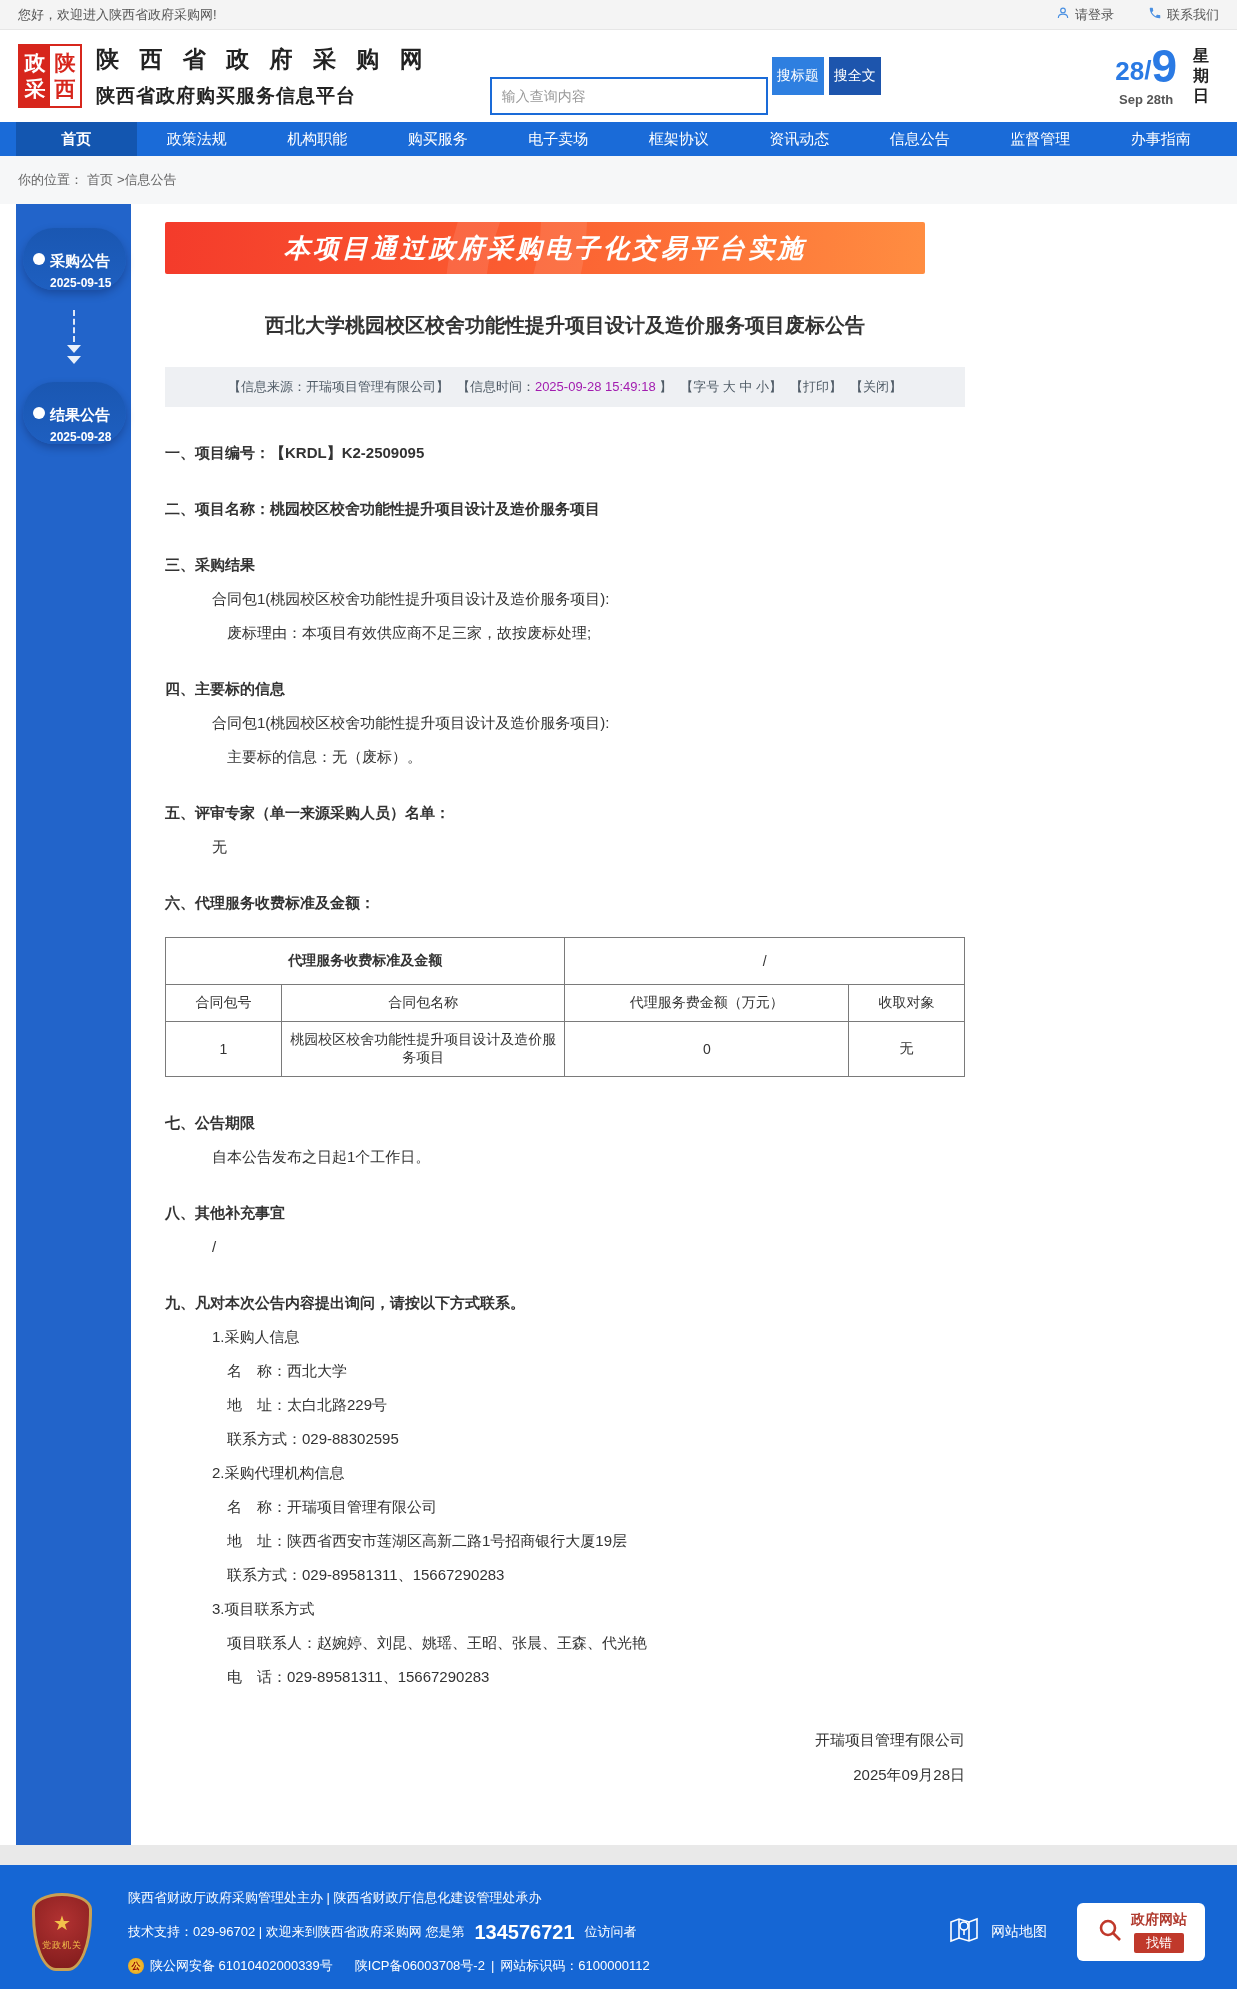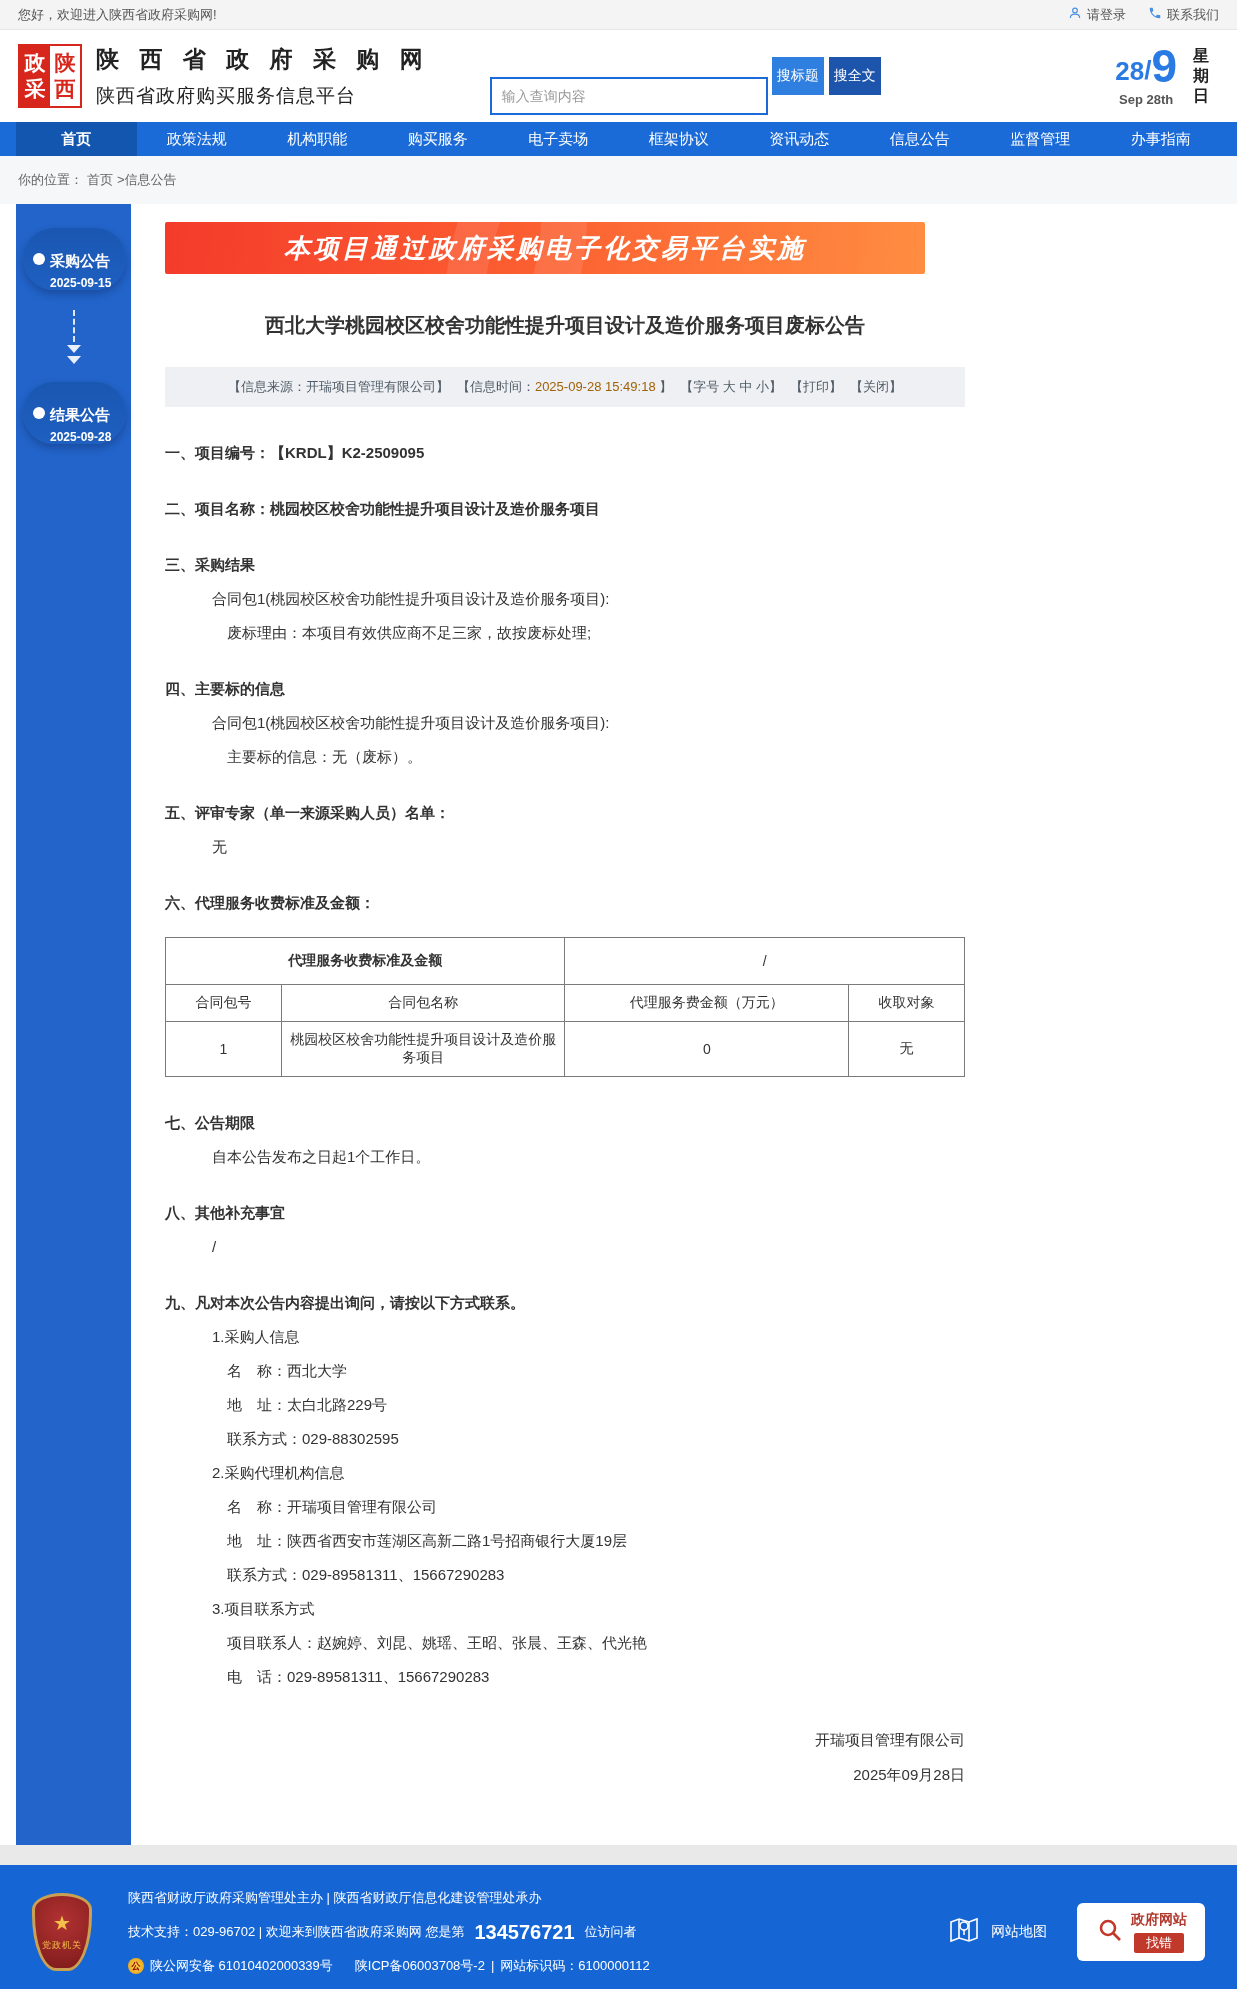--- a/index.html
+++ b/index.html
@@ -6,32 +6,32 @@
   body {
     width:1237px; background:#ffffff;
     font-family:"Liberation Sans", sans-serif; color:#333;
   }
   
   .topbar {
     height:30px; background:#f4f4f4; border-bottom:1px solid #e6e6e6;
     display:flex; justify-content:space-between; align-items:center;
     padding:0 18px; font-size:13px; color:#555;
   }
-  .topbar-right { display:flex; align-items:center; gap:22px; }
+  .topbar-right { display:flex; align-items:center; gap:34px; }
   .tb-link { display:flex; align-items:center; gap:5px; cursor:pointer; color:#555; }
   
   .header { height:92px; background:#fff; display:flex; align-items:center; padding:0 18px; }
   .logo { width:64px; height:64px; border:2px solid #d7261c; display:flex; flex-shrink:0; cursor:pointer; }
   .logo-half { width:50%; display:flex; flex-direction:column; align-items:center; justify-content:center;
     font-weight:bold; font-size:21px; line-height:26px; }
   .logo-left  { background:#d7261c; color:#fff; }
   .logo-right { background:#fff; color:#d7261c; }
   .titles { margin-left:14px; }
   .title1 { font-size:23px; font-weight:bold; color:#222; letter-spacing:7px; }
-  .title2 { font-size:19px; font-weight:normal; color:#222; margin-top:8px; letter-spacing:1px; }
+  .title2 { font-size:19px; font-weight:bold; color:#222; margin-top:8px; letter-spacing:1px; }
   .search { display:flex; align-items:center; margin-left:60px; }
   .search input {
     width:278px; height:38px; border:2px solid #1a6bd8; padding:0 10px;
     font-size:14px; color:#333; outline:none;margin-top:40px;
   }
   .search input::placeholder { color:#999; }
   .btn-search { height:38px; width:52px; border:none; color:#fff; font-size:14px; cursor:pointer;
     font-family:"Liberation Sans", sans-serif; }
   .btn-title { background:#2e7fe0; margin-left:4px; }
   .btn-full  { background:#1d55ad; margin-left:5px; }
@@ -75,21 +75,21 @@
     font-size:26px; font-weight:bold; font-style:italic; letter-spacing:3px;
     position:relative; overflow:hidden; }
   .banner::before { content:""; position:absolute; left:-90px; top:-260px; width:420px; height:420px;
     border-radius:50%; border:46px solid rgba(255,255,255,.10); }
   .banner::after { content:""; position:absolute; right:-60px; bottom:-300px; width:460px; height:460px;
     border-radius:50%; border:40px solid rgba(255,255,255,.10); }
   .banner span { position:relative; z-index:1; }
   .art-title { margin-top:38px; text-align:center; font-size:20px; font-weight:bold; color:#333; }
   .meta { margin-top:28px; background:#eef0f3; height:40px; display:flex; align-items:center;
     justify-content:center; gap:8px; font-size:13px; color:#4f5b66; }
-  .meta .time { color:#a16207; }
+  .meta .time { color:#a21caf; }
   .meta .clickable { cursor:pointer; }
   .block-h  { margin-top:36px; font-size:15px; font-weight:bold; color:#333; line-height:20px; }
   .block-t1 { margin-top:14px; margin-left:47px; font-size:15px; color:#333; line-height:20px; }
   .block-t2 { margin-top:14px; margin-left:62px; font-size:15px; color:#333; line-height:20px; }
   .fee-table { margin-top:24px; width:100%; border-collapse:collapse; font-size:14px; color:#333;
     text-align:center; }
   .fee-table th, .fee-table td { border:1px solid #7a7a7a; padding:9px 6px; font-weight:normal; }
   .fee-table .merged th { padding:14px 6px; }
   .fee-table .merged .m-label { font-weight:bold; }
   .signature { margin-top:44px; text-align:right; font-size:15px; color:#333; }

